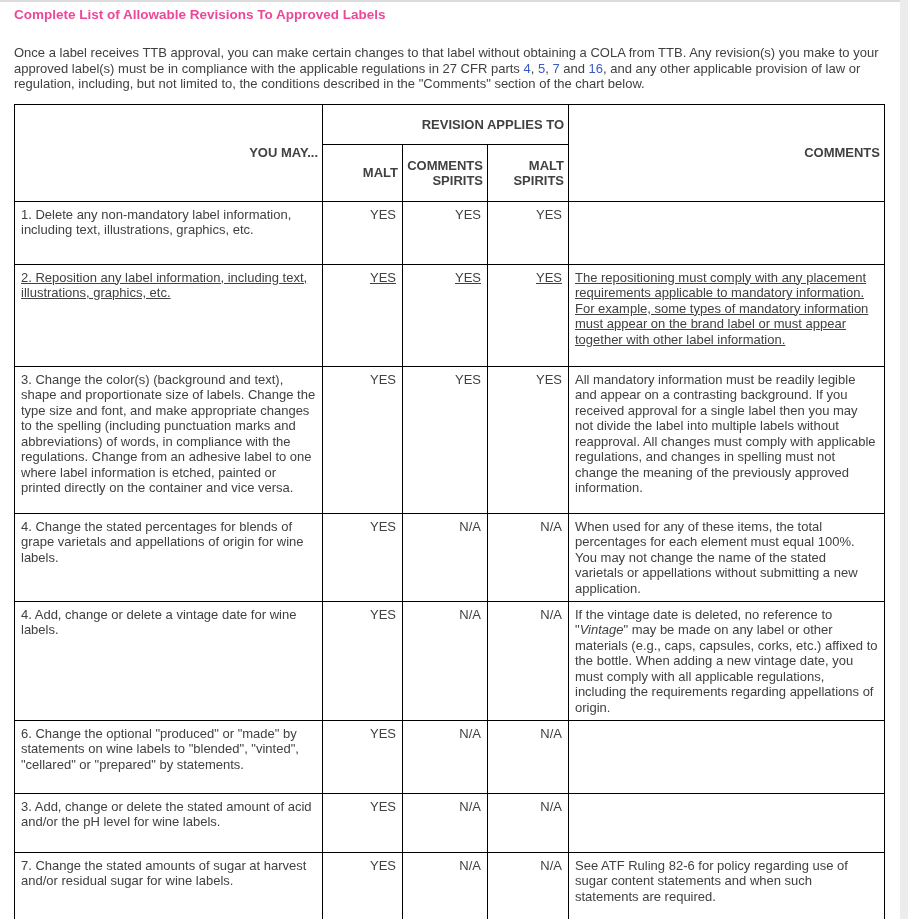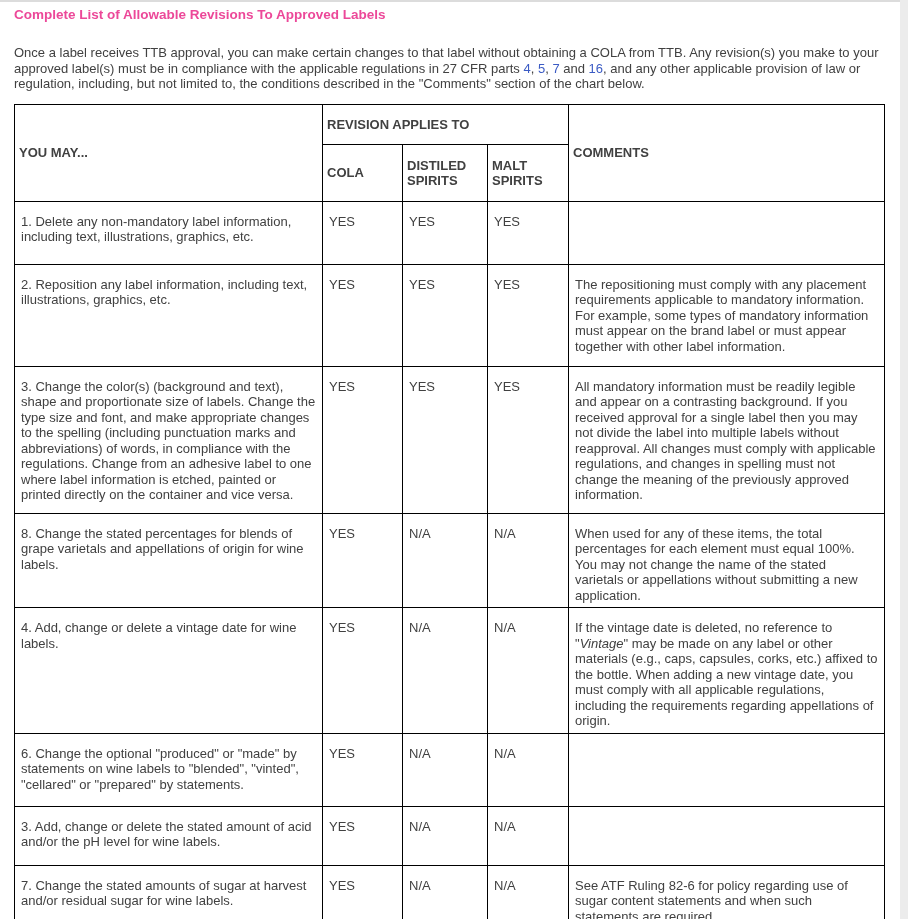--- a/index.html
+++ b/index.html
@@ -13,27 +13,27 @@
   }
   .top-strip { position: absolute; top: 0; left: 0; width: 100%; height: 2px; background: #dcdcdc; }
   .right-gutter { position: absolute; top: 0; right: 0; width: 8px; height: 919px; background: #ececec; }
   .page { position: absolute; top: 2px; left: 0; width: 900px; padding: 5px 14px 0 14px; }
   .title { font-size: 13.5px; font-weight: bold; color: #ec4899; margin: 0 0 23px 0; }
   .intro { font-size: 13px; line-height: 15.5px; margin: 0 0 12px 0; width: 870px; }
   a.cfr-link { color: var(--link, #3b5bc4); text-decoration: none; cursor: pointer; }
 
   table.rev { border-collapse: collapse; table-layout: fixed; width: 870px; }
   table.rev th, table.rev td { border: 1px solid var(--border, #000); font-size: 13px; }
-  thead th { font-weight: bold; text-align: left; vertical-align: middle; padding: 12px 4px; line-height: 15px; }
+  thead th { font-weight: bold; text-align: right; vertical-align: middle; padding: 12px 4px; line-height: 15px; }
   tr.hdr-top { height: 39px; }
   tr.hdr-sub { height: 57px; }
-  tbody td { vertical-align: top; padding: 12px 6px 4px 6px; line-height: 15.5px; text-align: left; }
-  tbody td.yn { text-align: left; }
+  tbody td { vertical-align: top; padding: 5px 6px 4px 6px; line-height: 15.5px; text-align: left; }
+  tbody td.yn { text-align: right; }
   tr.rh1 { height: 63px; }
-  tr.rh2 { height: 102px; }
+  tr.rh2 { height: 102px; text-decoration: underline; }
   tr.rh3 { height: 147px; }
   tr.rh4 { height: 88px; }
   tr.rh5 { height: 119px; }
   tr.rh6 { height: 73px; }
   tr.rh7 { height: 59px; }
   tr.rh8 { height: 71px; }
   tr.rh9 { height: 40px; }
 </style>
 </head>
 <body>
@@ -55,22 +55,22 @@
       <col style="width:81px">
       <col style="width:316px">
     </colgroup>
     <thead>
       <tr class="hdr-top">
         <th rowspan="2">YOU MAY...</th>
         <th colspan="3">REVISION APPLIES TO</th>
         <th rowspan="2">COMMENTS</th>
       </tr>
       <tr class="hdr-sub">
-        <th>COLA</th>
-        <th>DISTILED SPIRITS</th>
+        <th>MALT</th>
+        <th>COMMENTS SPIRITS</th>
         <th>MALT SPIRITS</th>
       </tr>
     </thead>
     <tbody>
       <tr class="rh1">
         <td>1. Delete any non-mandatory label information, including text, illustrations, graphics, etc.</td>
         <td class="yn">YES</td>
         <td class="yn">YES</td>
         <td class="yn">YES</td>
         <td></td>
@@ -83,21 +83,21 @@
         <td>The repositioning must comply with any placement requirements applicable to mandatory information. For example, some types of mandatory information must appear on the brand label or must appear together with other label information.</td>
       </tr>
       <tr class="rh3">
         <td>3. Change the color(s) (background and text), shape and proportionate size of labels. Change the type size and font, and make appropriate changes to the spelling (including punctuation marks and abbreviations) of words, in compliance with the regulations. Change from an adhesive label to one where label information is etched, painted or printed directly on the container and vice versa.</td>
         <td class="yn">YES</td>
         <td class="yn">YES</td>
         <td class="yn">YES</td>
         <td>All mandatory information must be readily legible and appear on a contrasting background. If you received approval for a single label then you may not divide the label into multiple labels without reapproval. All changes must comply with applicable regulations, and changes in spelling must not change the meaning of the previously approved information.</td>
       </tr>
       <tr class="rh4">
-        <td>8. Change the stated percentages for blends of grape varietals and appellations of origin for wine labels.</td>
+        <td>4. Change the stated percentages for blends of grape varietals and appellations of origin for wine labels.</td>
         <td class="yn">YES</td>
         <td class="yn">N/A</td>
         <td class="yn">N/A</td>
         <td>When used for any of these items, the total percentages for each element must equal 100%. You may not change the name of the stated varietals or appellations without submitting a new application.</td>
       </tr>
       <tr class="rh5">
         <td>4. Add, change or delete a vintage date for wine labels.</td>
         <td class="yn">YES</td>
         <td class="yn">N/A</td>
         <td class="yn">N/A</td>

